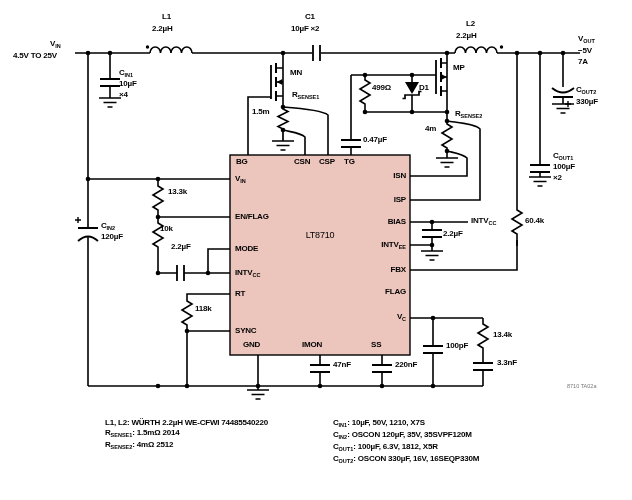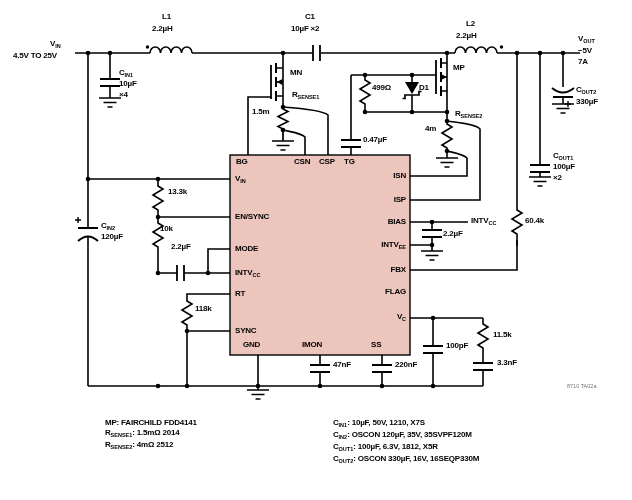--- a/index.html
+++ b/index.html
@@ -207,48 +207,49 @@
 <div class="lbl" style="left:443px;top:230px">2.2µF</div>
 <div class="lbl" style="left:525px;top:217px">60.4k</div>
 
 <div class="lbl" style="left:576px;top:86px"><span>C</span><span class="sb">OUT2</span></div>
 <div class="lbl" style="left:576px;top:98px">330µF</div>
 <div class="lbl" style="left:553px;top:152px"><span>C</span><span class="sb">OUT1</span></div>
 <div class="lbl" style="left:553px;top:163px">100µF</div>
 <div class="lbl" style="left:553px;top:174px">×2</div>
 
 <div class="lbl" style="left:446px;top:342px">100pF</div>
-<div class="lbl" style="left:493px;top:331px">11.5k</div>
+<div class="lbl" style="left:493px;top:331px">13.4k</div>
 <div class="lbl" style="left:497px;top:359px">3.3nF</div>
 <div class="lbl" style="left:333px;top:361px">47nF</div>
 <div class="lbl" style="left:395px;top:361px">220nF</div>
 
 <div class="lbl" style="left:236px;top:158px">BG</div>
 <div class="lbl" style="left:294px;top:158px">CSN</div>
 <div class="lbl" style="left:319px;top:158px">CSP</div>
 <div class="lbl" style="left:344px;top:158px">TG</div>
 <div class="lbl" style="left:235px;top:175px"><span>V</span><span class="sb">IN</span></div>
-<div class="lbl" style="left:235px;top:213px">EN/SYNC</div>
+<div class="lbl" style="left:235px;top:213px">EN/FLAG</div>
 <div class="lbl" style="left:235px;top:245px">MODE</div>
 <div class="lbl" style="left:235px;top:269px"><span>INTV</span><span class="sb">CC</span></div>
 <div class="lbl" style="left:235px;top:290px">RT</div>
 <div class="lbl" style="left:235px;top:327px">SYNC</div>
 <div class="lbl" style="left:243px;top:341px">GND</div>
 <div class="lbl" style="left:302px;top:341px">IMON</div>
 <div class="lbl" style="left:371px;top:341px">SS</div>
 <div class="lbl ra" style="right:226px;top:172px">ISN</div>
 <div class="lbl ra" style="right:226px;top:196px">ISP</div>
 <div class="lbl ra" style="right:226px;top:218px">BIAS</div>
 <div class="lbl ra" style="right:226px;top:241px"><span>INTV</span><span class="sb">EE</span></div>
 <div class="lbl ra" style="right:226px;top:266px">FBX</div>
 <div class="lbl ra" style="right:226px;top:288px">FLAG</div>
 <div class="lbl ra" style="right:226px;top:313px"><span>V</span><span class="sb">C</span></div>
+<div class="lbl icname" style="left:230px;top:231px;width:180px;text-align:center;font-weight:400">LT8710</div>
 
 <div class="notes" id="notes-left" style="left:105px;top:418px">
-      <div class="note-line"><span>MP: FAIRCHILD FDD4141</span></div>
+      <div class="note-line"><span>L1, L2: WÜRTH 2.2µH WE-CFWI 74485540220</span></div>
       <div class="note-line"><span>R</span><span class="sb">SENSE1</span><span>: 1.5mΩ 2014</span></div>
       <div class="note-line"><span>R</span><span class="sb">SENSE2</span><span>: 4mΩ 2512</span></div>
     </div>
 <div class="notes" id="notes-right" style="left:333px;top:418px">
       <div class="note-line"><span>C</span><span class="sb">IN1</span><span>: 10µF, 50V, 1210, X7S</span></div>
       <div class="note-line"><span>C</span><span class="sb">IN2</span><span>: OSCON 120µF, 35V, 35SVPF120M</span></div>
       <div class="note-line"><span>C</span><span class="sb">OUT1</span><span>: 100µF, 6.3V, 1812, X5R</span></div>
       <div class="note-line"><span>C</span><span class="sb">OUT2</span><span>: OSCON 330µF, 16V, 16SEQP330M</span></div>
     </div>
 

